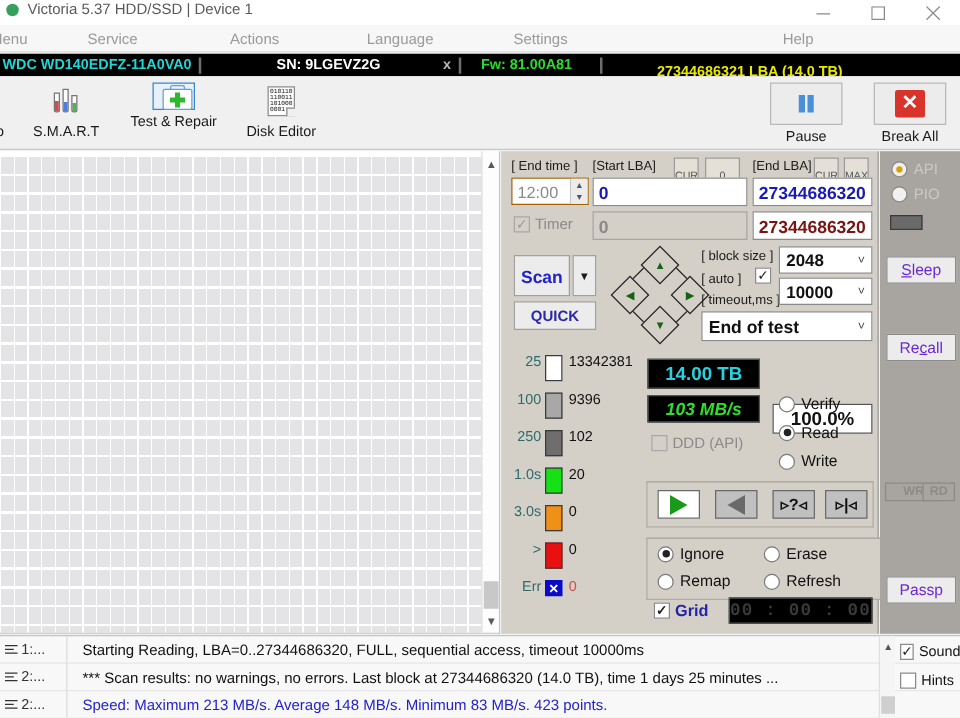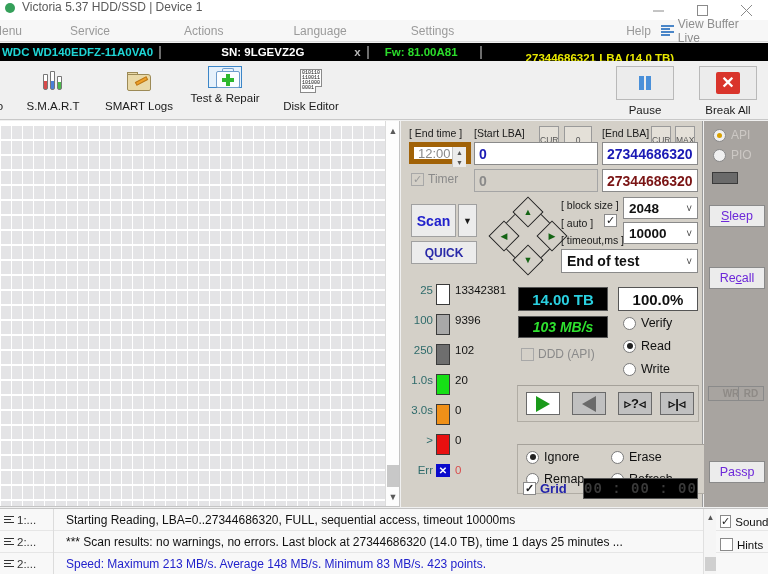--- a/index.html
+++ b/index.html
@@ -192,21 +192,21 @@
   }
   .field {
     background:#ffffff; border:1px solid #8a8a8a; height:23px;
     display:flex; align-items:center; padding-left:4px;
     font-size:14px; font-weight:bold; font-family:"Liberation Sans", sans-serif;
   }
   .field.blue { color:#1a1ab4; }
   .field.dark { color:#7a1414; }
   .field.dis { background:#d4d0c8; color:#8a8a8a; border:1px solid #a5a5a5; }
   .spinner {
-    background:#ffffff; border:5px solid #a16207; height:22px; width:62px;
+    background:#ffffff; border:1px solid #a16207; height:22px; width:62px;
     display:flex; align-items:center; color:#8a8a8a; font-size:13px; padding-left:4px;
     position:relative;
   }
   .spin-btns { position:absolute; right:0; top:0; width:14px; height:20px;
     border-left:1px solid #c4c4c4; display:flex; flex-direction:column;}
   .spin-btns div { flex:1; display:flex; align-items:center; justify-content:center;
     font-size:7px; color:#555; background:#ececec; }
   .chk { display:inline-flex; align-items:center; gap:4px; font-size:12px; }
   .chkbox { width:13px; height:13px; background:#fff; border:1px solid #8a8a8a;
     display:inline-flex; align-items:center; justify-content:center; font-size:11px; color:#222;}
@@ -250,21 +250,21 @@
   .lrow .cnt.red { color:#d84b4b; }
   .errx { width:14px; height:13px; background:#0a0acc; color:#fff; font-size:10px; font-weight:bold;
      display:flex; align-items:center; justify-content:center; }
 
   
   .lcd { background:#000; border:1px solid #555; display:flex; align-items:center;
      justify-content:center; font-weight:bold; font-family:"Liberation Sans", sans-serif;}
   .lcd.cyan { color:#2ad0e0; font-size:15px; }
   .lcd.green { color:#2ee02e; font-style: italic; font-size:14px;}
   .pctbox { background:#fff; border:1px solid #555; display:flex; align-items:center;
-     justify-content:center; font-weight:bold; font-size:15px; color:#111;}
+     justify-content:center; font-weight:bold; font-size:15px; color:#111;margin-top:36px;}
   .radio { display:inline-flex; align-items:center; gap:5px; font-size:12.5px; color:#111;}
   .rb { width:13px; height:13px; border-radius:50%; background:#fff; border:1px solid #7a7a7a;
      display:inline-flex; align-items:center; justify-content:center;}
   .rb.on::after { content:""; width:6px; height:6px; border-radius:50%; background:#222;}
   .group { border:1px solid #b0aca4; border-top-color:#a5a19a; background:#d4d0c8; }
   .navbtn { width:34px; height:23px; background:#c0c0c0; border:1px solid #6a6a6a;
     display:flex; align-items:center; justify-content:center; }
   .navbtn.white { background:#ffffff; }
   .tri { width:0; height:0; }
   .tri.r { border-left:14px solid #1a9a1a; border-top:8px solid transparent; border-bottom:8px solid transparent;}
@@ -344,29 +344,20 @@
   </div>
 
   <div class="menubar">
     <div class="menu-item m0">Menu</div>
     <div class="menu-item" style="margin-left:28px">Service</div>
     <div class="menu-item" style="margin-left:54px">Actions</div>
     <div class="menu-item" style="margin-left:50px">Language</div>
     <div class="menu-item" style="margin-left:44px">Settings</div>
     <div class="menu-item" style="margin-left:152px">Help</div>
     <div class="menu-spacer"></div>
-    <div class="viewbuf">
-      <span class="vb-icon">
-          <i></i>
-          <i></i>
-          <i></i>
-          <i></i>
-        </span>
-      <span>View Buffer Live</span>
-    </div>
   </div>
 
   <div class="devbar">
     <span class="dev-model">WDC WD140EDFZ-11A0VA0</span>
     <span class="dev-sep"></span>
     <span style="flex:0 0 54px"></span>
     <span class="dev-sn">SN: 9LGEVZ2G</span>
     <span style="flex:0 0 50px"></span>
     <span class="dev-x">x</span>
     <span class="dev-sep"></span>
@@ -388,30 +379,20 @@
       <div class="tool-ico plain">
         <div class="ico-smart">
             <b></b>
             <b></b>
             <b></b>
           </div>
       </div>
       <div class="tool-lbl">S.M.A.R.T</div>
     </div>
     <div class="tool">
-      <div class="tool-ico plain">
-        <div class="ico-folder">
-            <div class="t"></div>
-            <div class="f"></div>
-            <div class="p"></div>
-          </div>
-      </div>
-      <div class="tool-lbl">SMART Logs</div>
-    </div>
-    <div class="tool">
       <div class="tool-ico sel">
         <div class="ico-kit">
             <div class="hd"></div>
             <div class="bx"></div>
             <div class="cv"></div>
             <div class="ch"></div>
           </div>
       </div>
       <div class="tool-lbl">Test &amp; Repair</div>
     </div>
@@ -605,21 +586,21 @@
         <span class="tri l"></span>
       </div>
       <div class="navbtn" style="position:absolute;left:100px;top:6px;font-size:13px;font-weight:bold;color:#111">
         <span>▹?◃</span>
       </div>
       <div class="navbtn" style="position:absolute;left:142px;top:6px;font-size:13px;font-weight:bold;color:#111">
         <span>▹|◃</span>
       </div>
     </div>
 
-    <div class="group" style="position:absolute;left:116px;top:323px;width:218px;height:50px">
+    <div class="group" style="position:absolute;left:116px;top:309px;width:218px;height:50px">
       <div class="radio" style="position:absolute;left:8px;top:5px">
         <span class="rb on"></span>
         <span>Ignore</span>
       </div>
       <div class="radio" style="position:absolute;left:93px;top:5px">
         <span class="rb"></span>
         <span>Erase</span>
       </div>
       <div class="radio" style="position:absolute;left:8px;top:27px">
         <span class="rb"></span>

